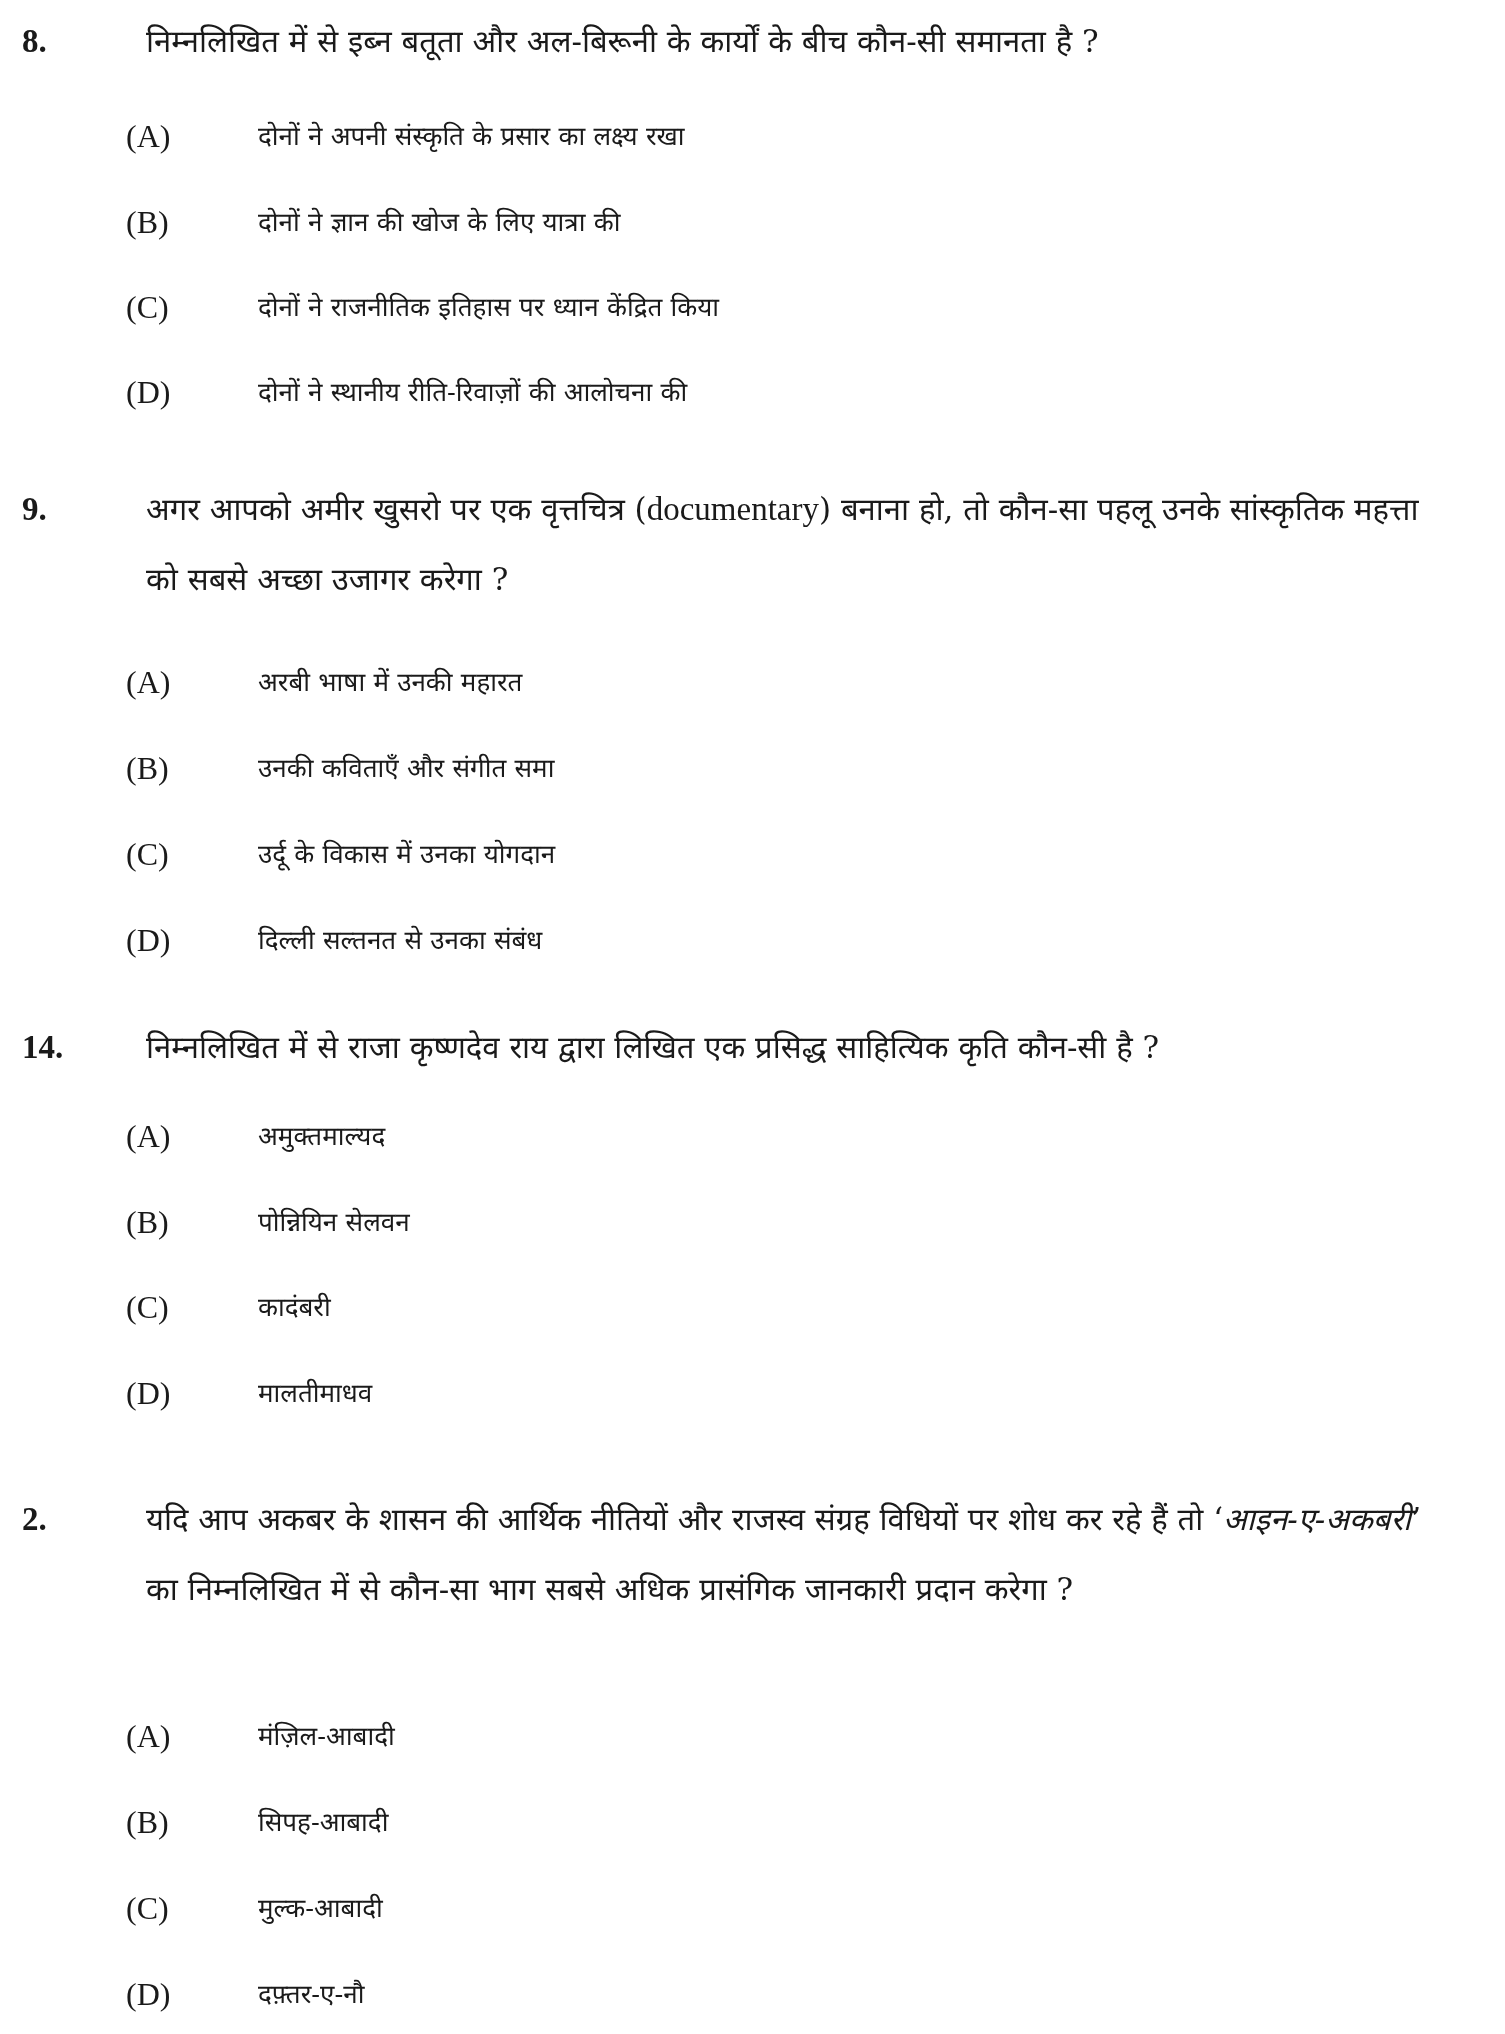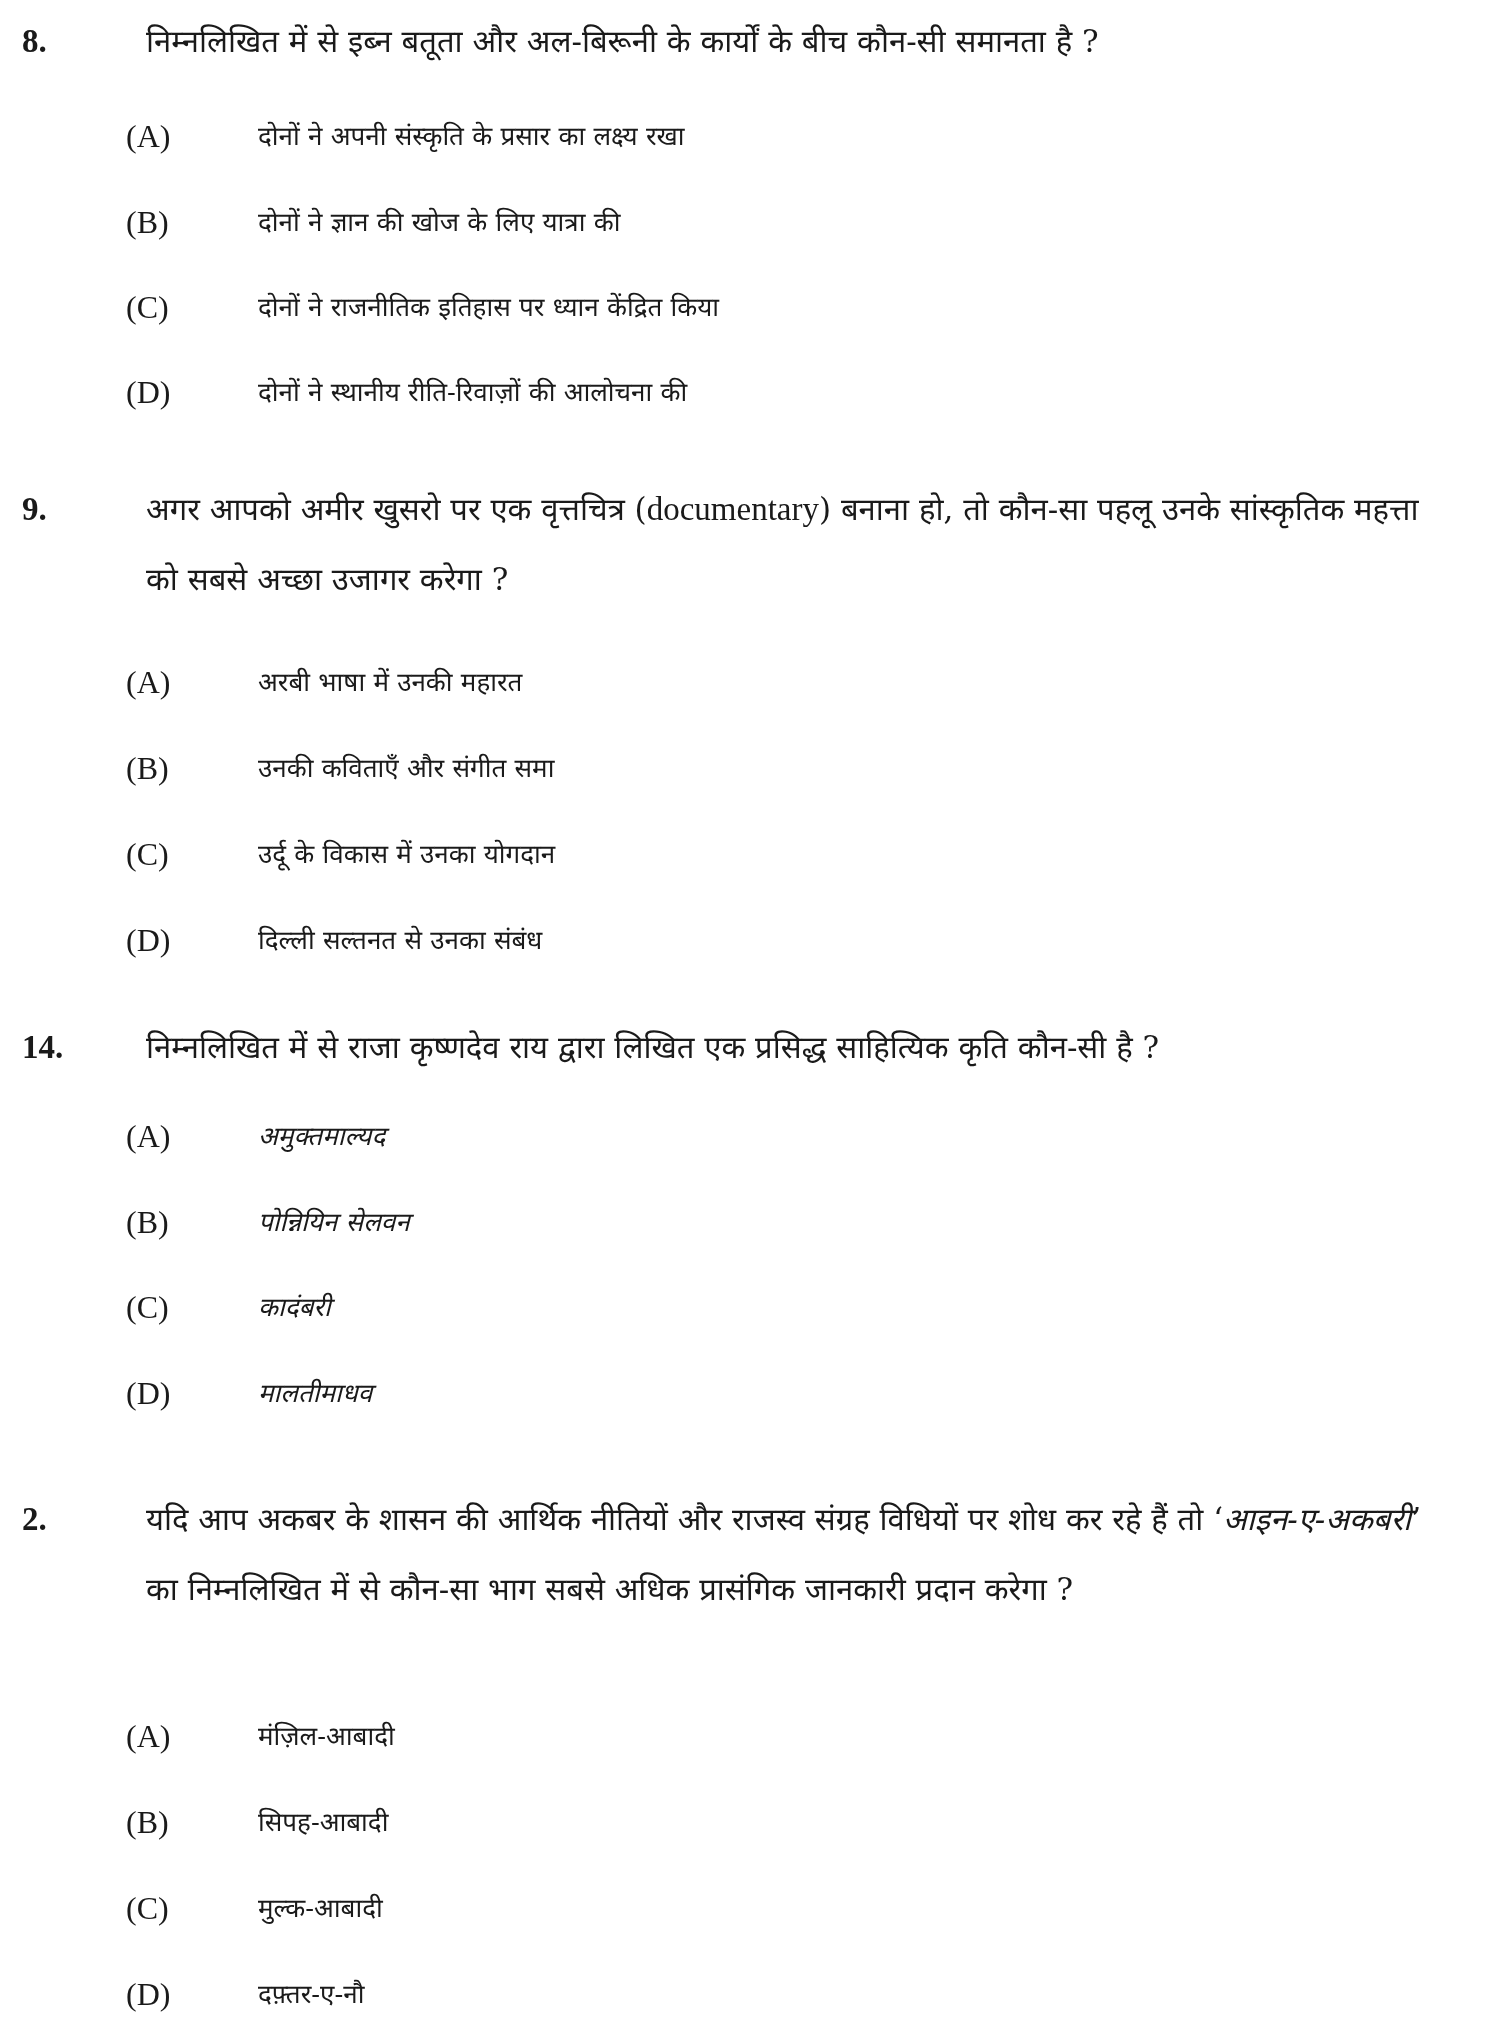--- a/index.html
+++ b/index.html
@@ -23,21 +23,21 @@
   .opt { position: absolute; left: 0; height: 60px; }
   .opt-label {
     position: absolute; left: 126px;
     font-family: "Liberation Serif", "DejaVu Serif", serif;
     font-size: 32px; line-height: 60px;
   }
   .opt-text {
     position: absolute; left: 238px; white-space: nowrap;
     font-size: 26px; line-height: 60px; margin-left: 20px;
   }
-  .opt-text.italic { font-style: italic; }
+  .opt-text.italic { }
   .q-text .latin { font-family: Liberation Serif, serif; font-size: 33px; }
   .q-text .italic { font-style: italic; }
 </style>
 </head>
 <body>
 
 <div class="question" style="top:6px;">
   <div class="q-num">8.</div>
   <div class="q-text">निम्नलिखित में से इब्न बतूता और अल-बिरूनी के कार्यों के बीच कौन-सी समानता है ?</div>
   <div class="opt" style="top:100px;">

